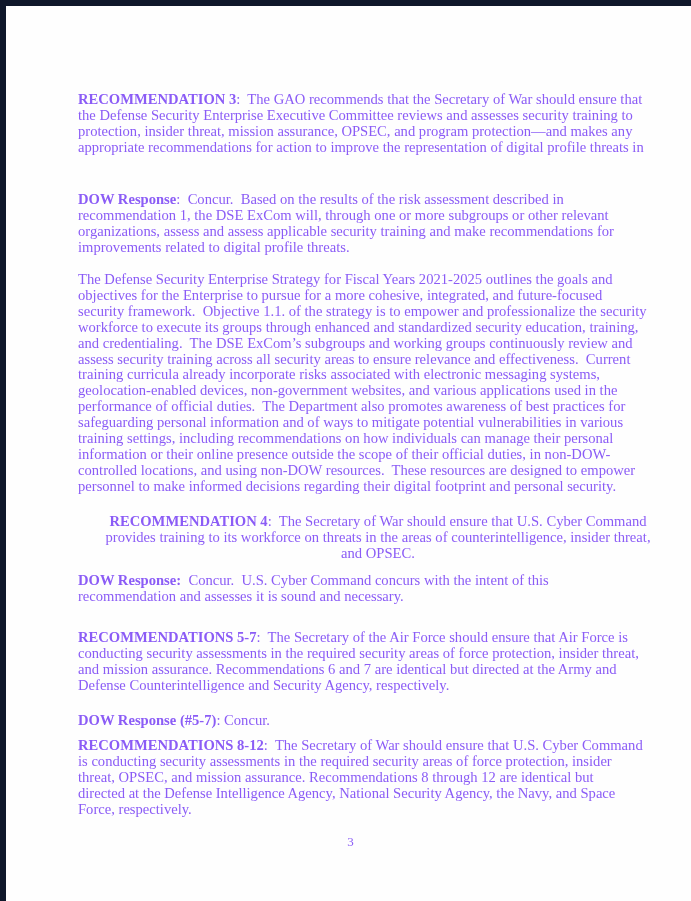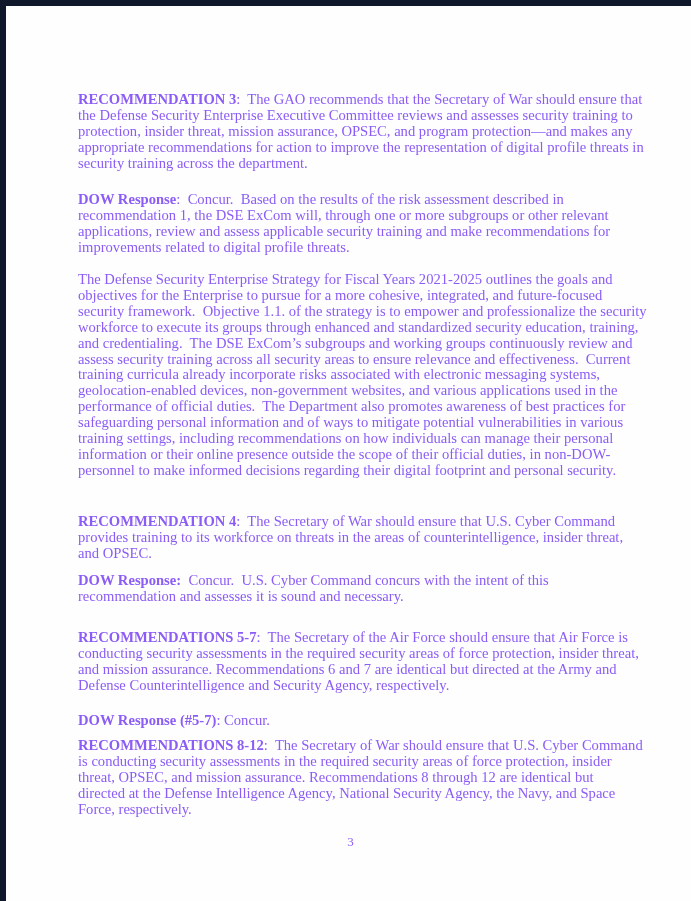--- a/index.html
+++ b/index.html
@@ -33,47 +33,47 @@
 </head>
 <body>
 
 <div class="page">
 
   <div class="block" style="top:86px;">
     <span class="line"><span class="lead">RECOMMENDATION 3</span><span>:</span><span style="white-space:pre">  The GAO recommends that the Secretary of War should ensure that</span></span>
     <span class="line">the Defense Security Enterprise Executive Committee reviews and assesses security training to</span>
     <span class="line">protection, insider threat, mission assurance, OPSEC, and program protection—and makes any</span>
     <span class="line">appropriate recommendations for action to improve the representation of digital profile threats in</span>
-    <span class="line">security training across the department.</span>
   </div>
 
   <div class="block" style="top:186px;">
     <span class="line"><span class="lead">DOW Response</span><span>:</span><span style="white-space:pre">  Concur.  Based on the results of the risk assessment described in</span></span>
     <span class="line">recommendation 1, the DSE ExCom will, through one or more subgroups or other relevant</span>
-    <span class="line">applications, review and assess applicable security training and make recommendations for</span>
+    <span class="line">organizations, assess and assess applicable security training and make recommendations for</span>
     <span class="line">improvements related to digital profile threats.</span>
   </div>
 
   <div class="block" style="top:266px;">
     <span class="line" style="white-space:pre">The Defense Security Enterprise Strategy for Fiscal Years 2021-2025 outlines the goals and</span>
     <span class="line" style="white-space:pre">objectives for the Enterprise to pursue for a more cohesive, integrated, and future-focused</span>
     <span class="line" style="white-space:pre">security framework.  Objective 1.1. of the strategy is to empower and professionalize the security</span>
     <span class="line" style="white-space:pre">workforce to execute its groups through enhanced and standardized security education, training,</span>
     <span class="line" style="white-space:pre">and credentialing.  The DSE ExCom’s subgroups and working groups continuously review and</span>
     <span class="line" style="white-space:pre">assess security training across all security areas to ensure relevance and effectiveness.  Current</span>
     <span class="line" style="white-space:pre">training curricula already incorporate risks associated with electronic messaging systems,</span>
     <span class="line" style="white-space:pre">geolocation-enabled devices, non-government websites, and various applications used in the</span>
     <span class="line" style="white-space:pre">performance of official duties.  The Department also promotes awareness of best practices for</span>
     <span class="line" style="white-space:pre">safeguarding personal information and of ways to mitigate potential vulnerabilities in various</span>
     <span class="line" style="white-space:pre">training settings, including recommendations on how individuals can manage their personal</span>
     <span class="line" style="white-space:pre">information or their online presence outside the scope of their official duties, in non-DOW-</span>
+    <span class="line" style="white-space:pre">controlled locations, and using non-DOW resources.  These resources are designed to empower</span>
     <span class="line" style="white-space:pre">personnel to make informed decisions regarding their digital footprint and personal security.</span>
   </div>
 
-  <div class="block" style="top:508px;">
+  <div class="block" style="top:508px;text-align:center;">
     <span class="line"><span class="lead">RECOMMENDATION 4</span><span>:</span><span style="white-space:pre">  The Secretary of War should ensure that U.S. Cyber Command</span></span>
     <span class="line">provides training to its workforce on threats in the areas of counterintelligence, insider threat,</span>
     <span class="line">and OPSEC.</span>
   </div>
 
   <div class="block" style="top:567px;">
     <span class="line"><span class="lead">DOW Response:</span><span></span><span style="white-space:pre">  Concur.  U.S. Cyber Command concurs with the intent of this</span></span>
     <span class="line">recommendation and assesses it is sound and necessary.</span>
   </div>
 

